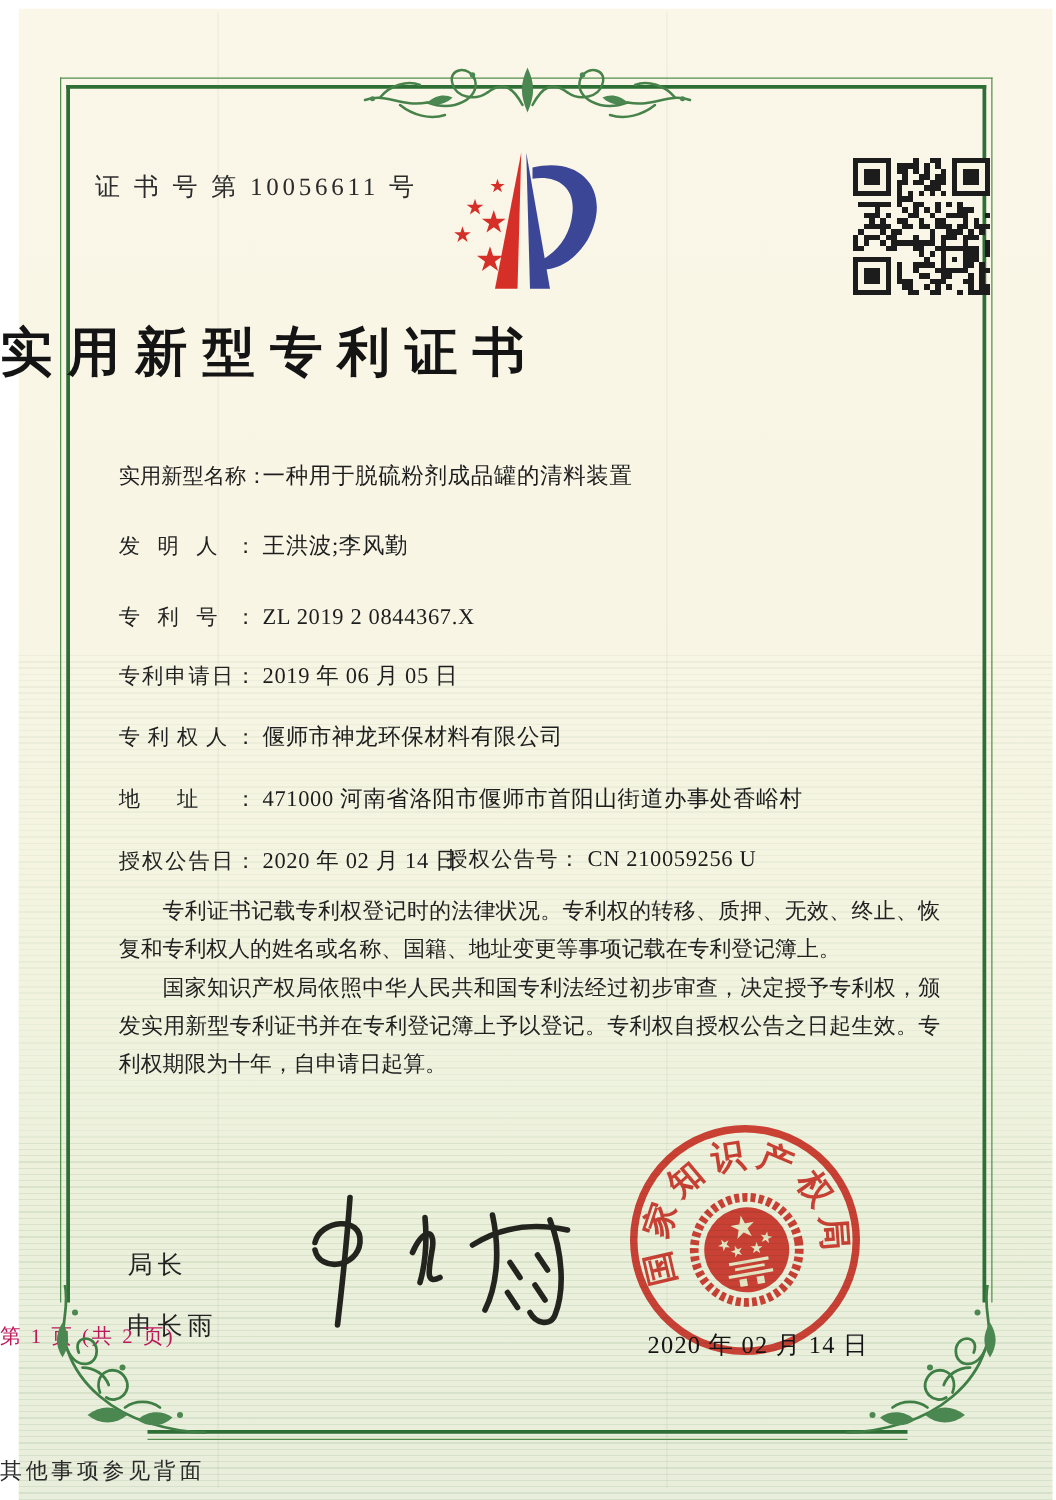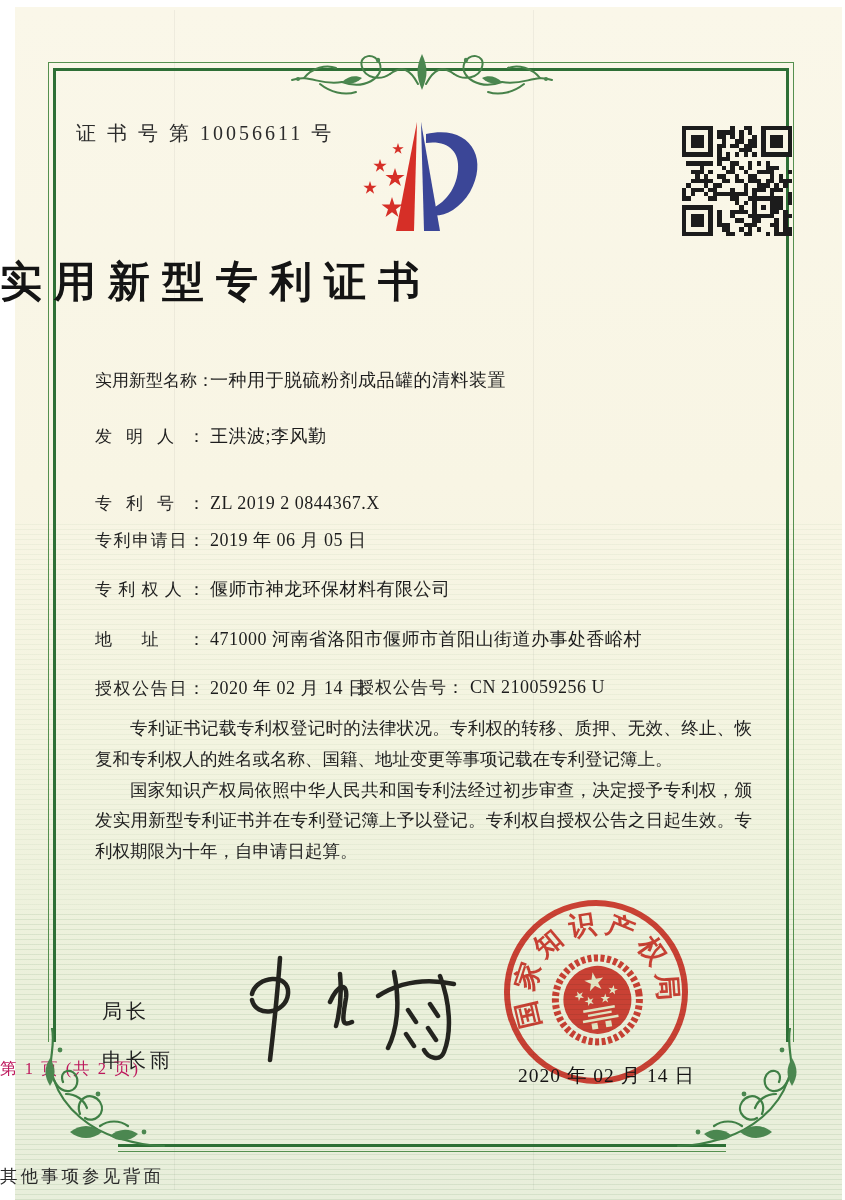--- a/index.html
+++ b/index.html
@@ -18,21 +18,21 @@
   .crease{position:absolute;top:10px;bottom:10px;width:1px;background:rgba(90,90,80,.07);}
   
   .bl{position:absolute;background:none;}
   .h-thin{height:0;border-top:1.5px solid #55904f;}
   .h-thick{height:0;border-top:3px solid #2e6f36;}
   .v-thin{width:0;border-left:1.5px solid #55904f;}
   .v-thick{width:0;border-left:3px solid #2e6f36;}
   .orn{position:absolute;z-index:2;}
   .orn path{vector-effect:non-scaling-stroke;}
   
-  .certno{position:absolute;left:76px;top:120px;font-size:20px;letter-spacing:3px;color:#2b2b2b;}
+  .certno{position:absolute;left:76px;top:136px;font-size:20px;letter-spacing:3px;color:#2b2b2b;}
   .logo{position:absolute;left:346px;top:118px;}
   .qr{position:absolute;left:682px;top:126px;}
   .title{position:absolute;left:0;width:100%;top:254px;
     font-size:42px;font-weight:bold;letter-spacing:12px;color:#141414;}
   
   .rows{position:absolute;left:95px;top:368px;width:660px;font-size:18px;}
   .row{position:absolute;left:0;width:660px;white-space:nowrap;}
   .lbl{display:inline-block;width:110px;text-align:justify;text-align-last:justify;
     font-size:17px;color:#222;vertical-align:baseline;}
   .val{margin-left:5px;color:#1d1d1d;letter-spacing:.5px;}
@@ -381,21 +381,21 @@
 
 <div class="title">实用新型专利证书</div>
 
 <div class="rows">
   <div class="row" style="top:0">
     <span class="lbl">实用新型名称：</span><span class="val">一种用于脱硫粉剂成品罐的清料装置</span>
   </div>
   <div class="row" style="top:56px">
     <span class="lbl">发明人：</span><span class="val">王洪波;李风勤</span>
   </div>
-  <div class="row" style="top:124px">
+  <div class="row" style="top:114px">
     <span class="lbl">专利号：</span><span class="val">ZL 2019 2 0844367.X</span>
   </div>
   <div class="row" style="top:160px">
     <span class="lbl">专利申请日：</span><span class="val">2019 年 06 月 05 日</span>
   </div>
   <div class="row" style="top:209px">
     <span class="lbl">专利权人：</span><span class="val">偃师市神龙环保材料有限公司</span>
   </div>
   <div class="row" style="top:259px">
     <span class="lbl">地址：</span><span class="val">471000 河南省洛阳市偃师市首阳山街道办事处香峪村</span>

